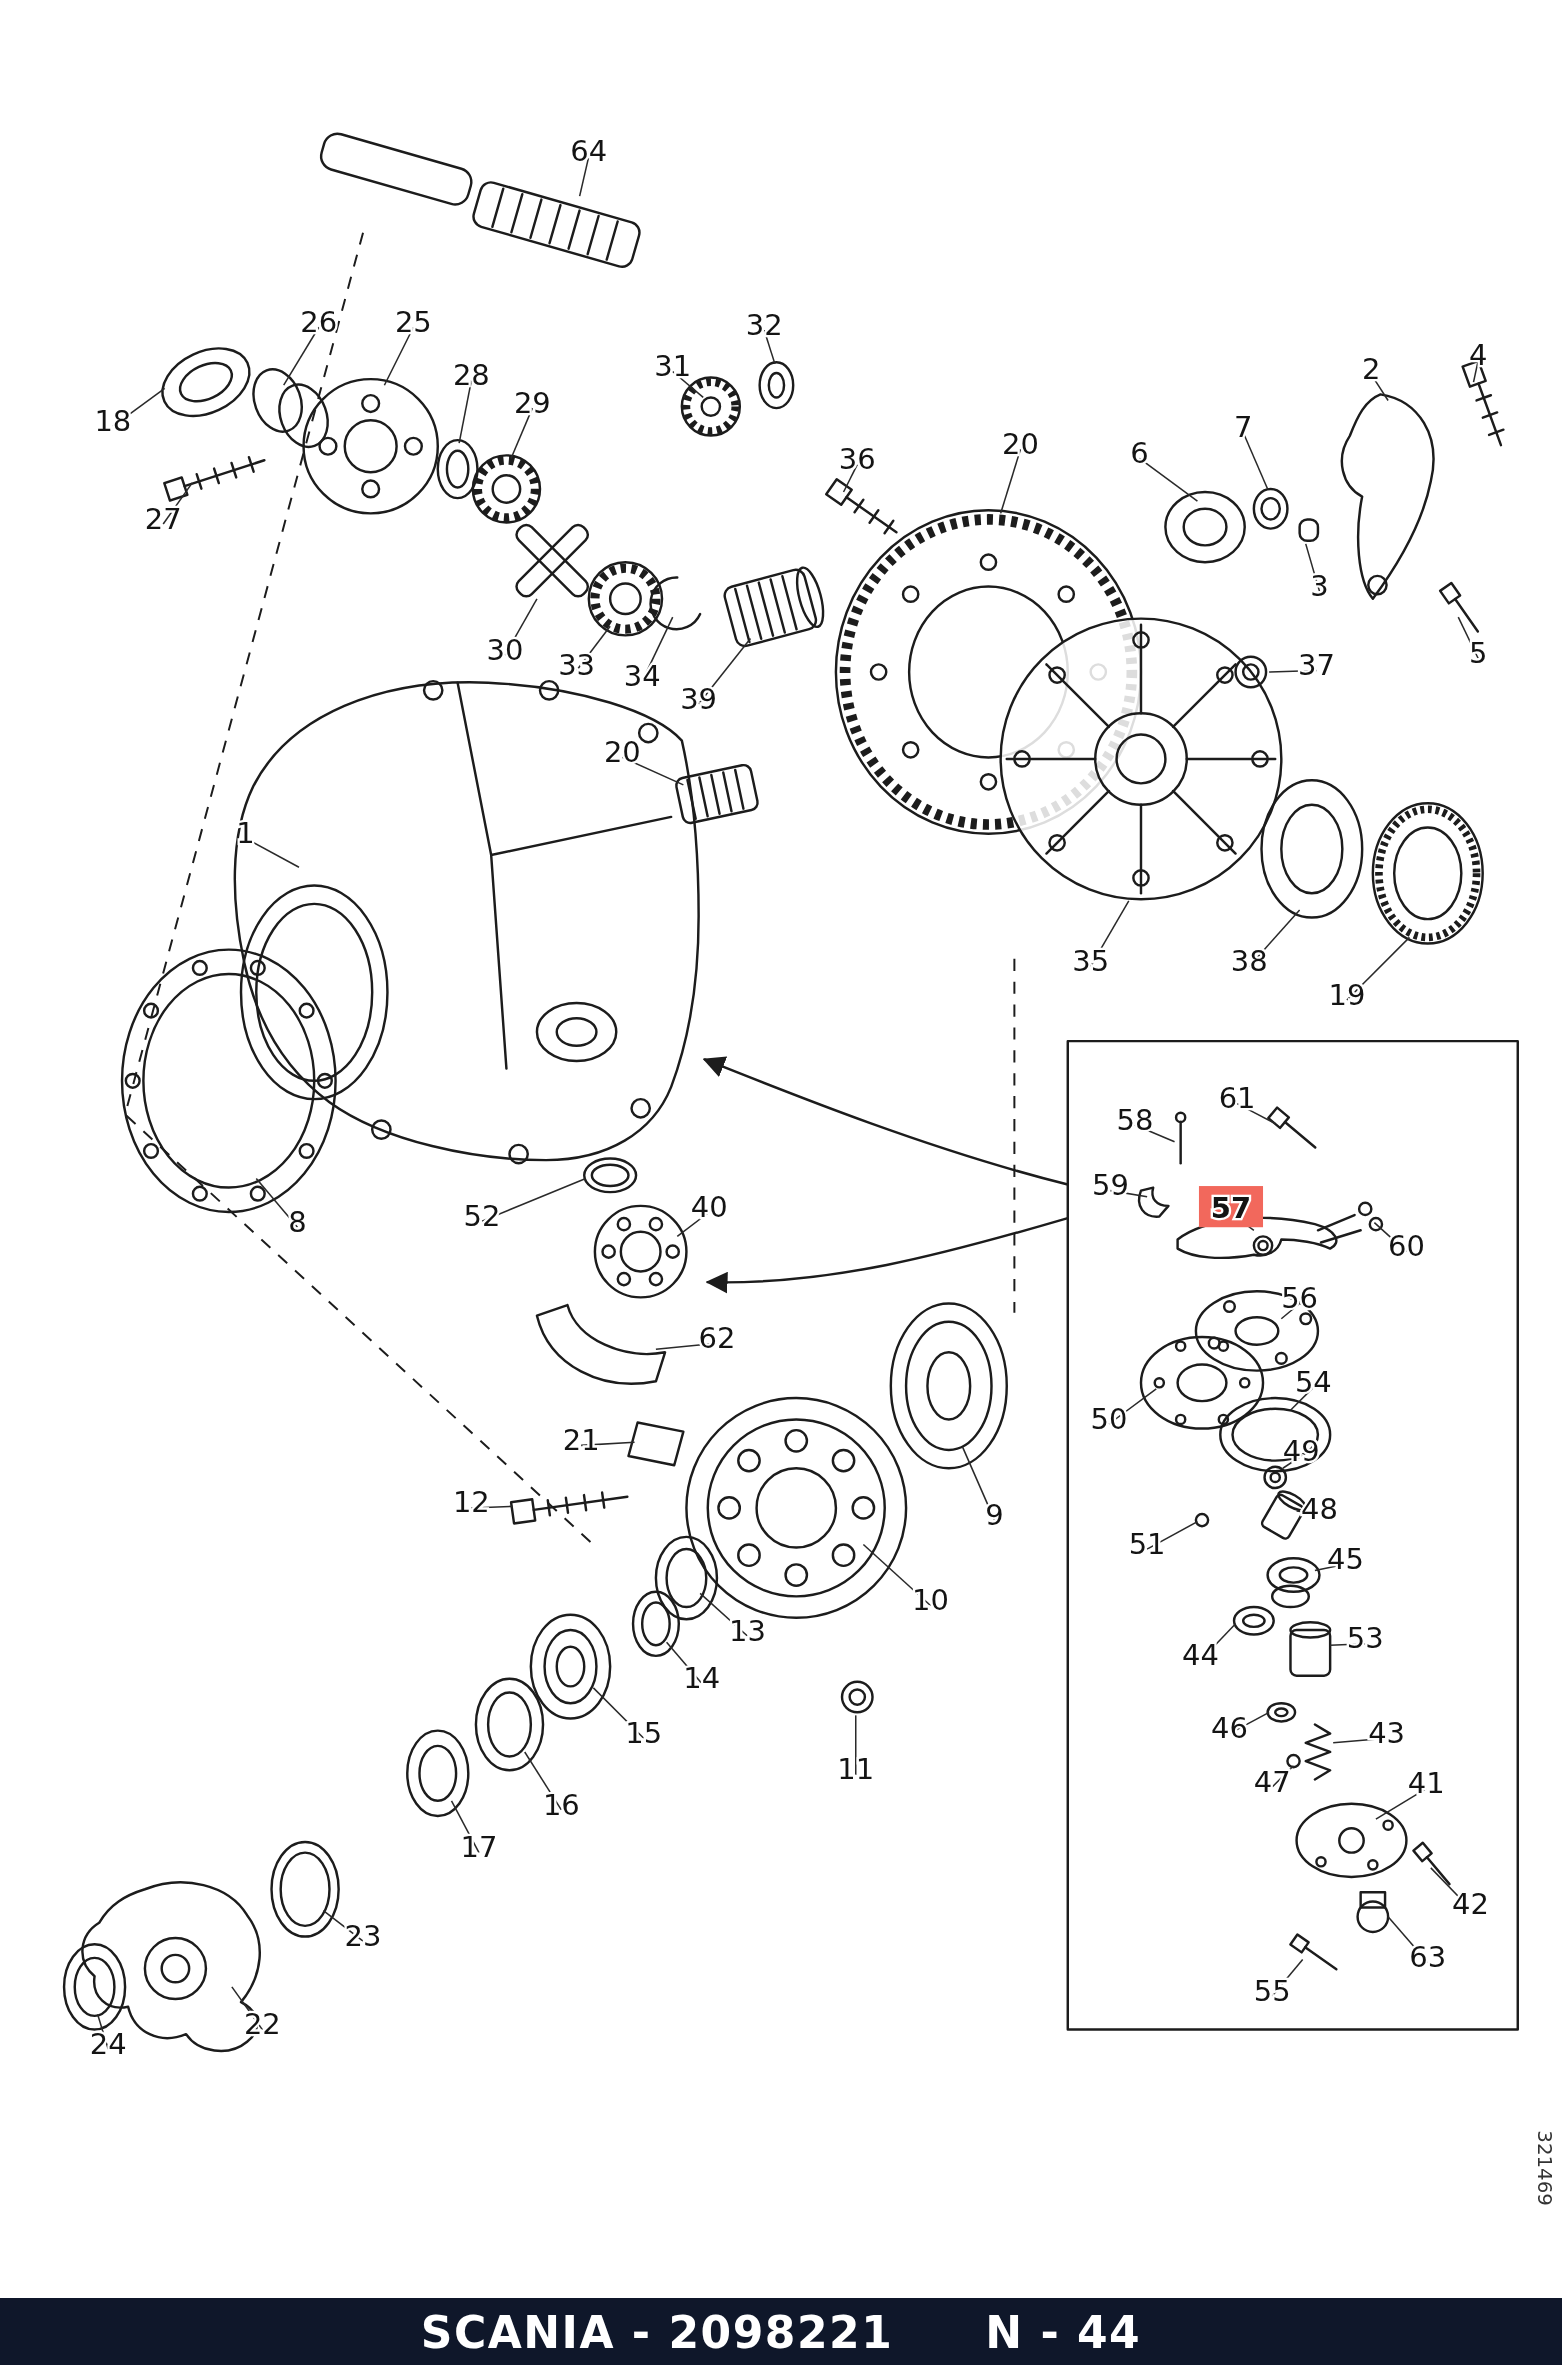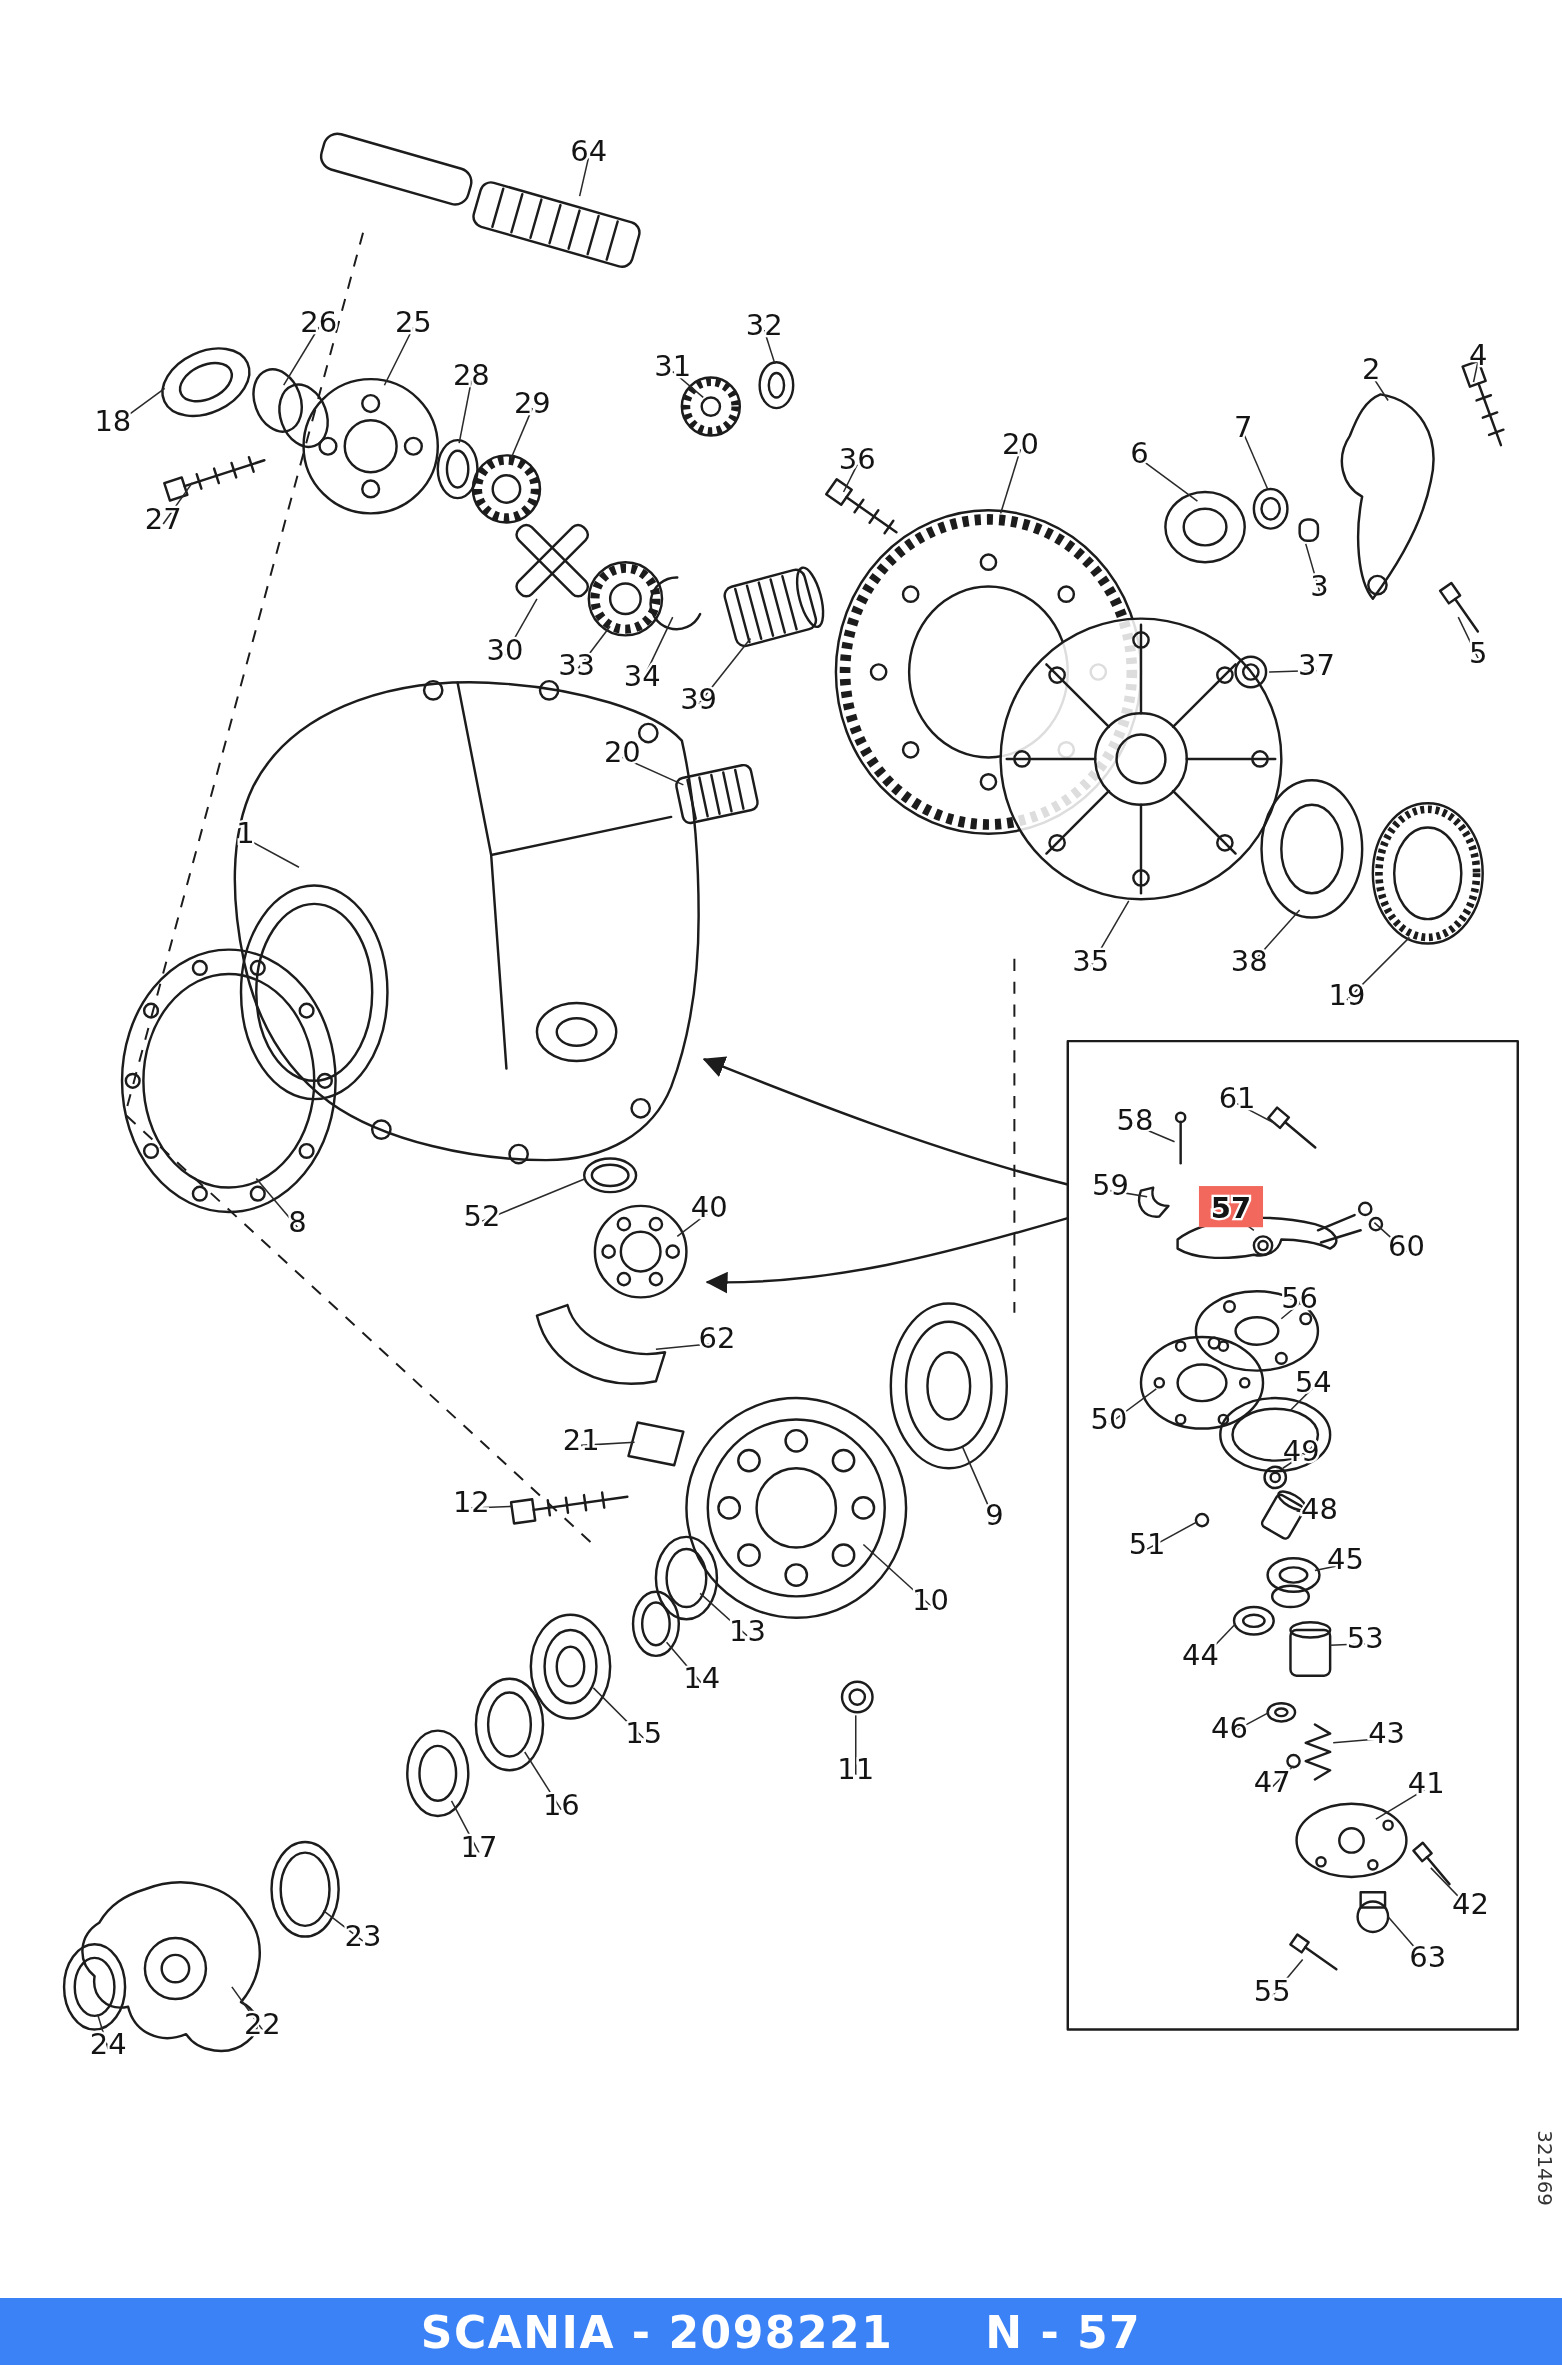--- a/index.html
+++ b/index.html
@@ -556,19 +556,19 @@
         <text x="834" y="1311" class="callout">55</text>
         <line x1="238" y1="1272" x2="212" y2="1252" class="leader"></line>
         <text x="238" y="1275" class="callout">23</text>
         <line x1="172" y1="1330" x2="152" y2="1302" class="leader"></line>
         <text x="172" y="1333" class="callout">22</text>
         <line x1="71" y1="1343" x2="64" y2="1320" class="leader"></line>
         <text x="71" y="1346" class="callout">24</text>
       </g>
 </svg>
 
-<div class="footer" style="background: #3b82f6; color: rgb(255, 255, 255);">
+<div class="footer" style="background: #0f172a; color: rgb(255, 255, 255);">
   <span>SCANIA - 2098221</span>
-  <span>N - 57</span>
+  <span>N - 44</span>
 </div>
 
 </div>
 
 
 </body></html>

